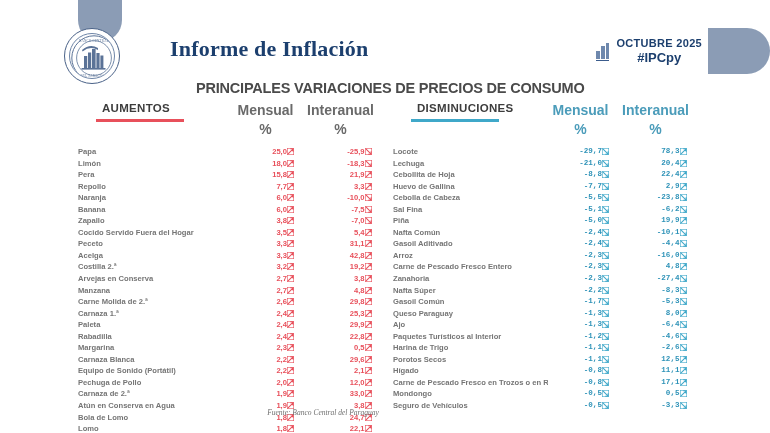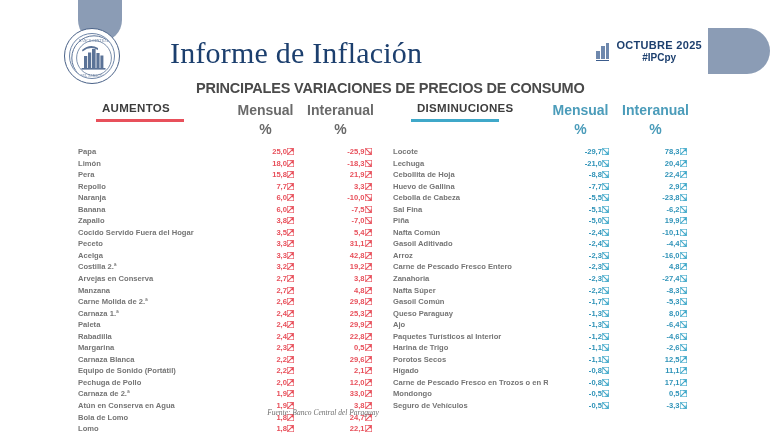--- a/index.html
+++ b/index.html
@@ -52,22 +52,22 @@
     box-sizing: border-box;
     overflow: hidden;
   }
   .logo svg { display:block; }
 
   .title-main {
     position: absolute;
     left: 170px;
     top: 36px;
     font-family: "Liberation Serif", serif;
-    font-weight: normal;
-    font-size: 30px;
+    font-weight: bold;
+    font-size: 22px;
     color: #1c3f6e;
     letter-spacing: 0.2px;
     white-space: nowrap;
   }
   .title-sub {
     position: absolute;
     left: 196px;
     top: 80px;
     font-family: "Liberation Sans", sans-serif;
     font-weight: bold;
@@ -105,21 +105,21 @@
   .badge-text { line-height: 1.18; }
   .badge-month {
     font-size: 11px;
     font-weight: bold;
     color: #1c3f6e;
     letter-spacing: 0.3px;
     white-space: nowrap;
     text-align: right;
   }
   .badge-tag {
-    font-size: 10px;
+    font-size: 13px;
     font-weight: bold;
     color: #1c3f6e;
     text-align: center;
     white-space: nowrap;
   }
   .badge-shape {
     width: 62px;
     height: 46px;
     margin-left: 6px;
     background: #8b9cb5;
@@ -197,21 +197,21 @@
     vertical-align: middle;
     white-space: nowrap;
     overflow: hidden;
   }
   td.c-name  { width: 150px; color: #757575; padding-left: 0; margin-top: 20px; }
   td.c-val   { width: 52px; text-align: right; padding-right: 2px; }
   td.c-arrow { width: 13px; text-align: left; }
   td.c-gap   { width: 10px; }
 
   .val-up   { color: #e8505b; }
-  .val-down { color: #2f93b8; }
+  .val-down { color: #2f93b8; font-family: Liberation Mono, monospace; }
 
   .arrow {
     display: inline-block;
     width: 7px;
     height: 7px;
     position: relative;
     vertical-align: -1px;
   }
   .arrow svg { display: block; }
 

